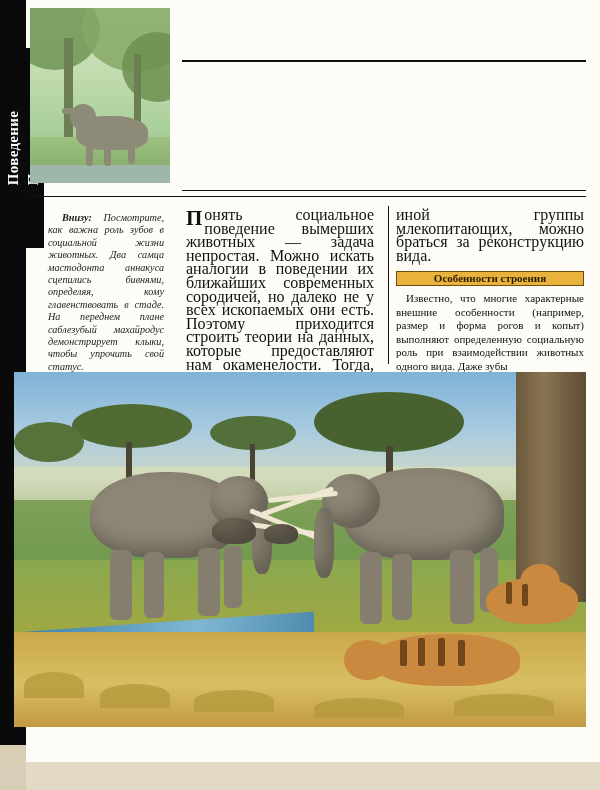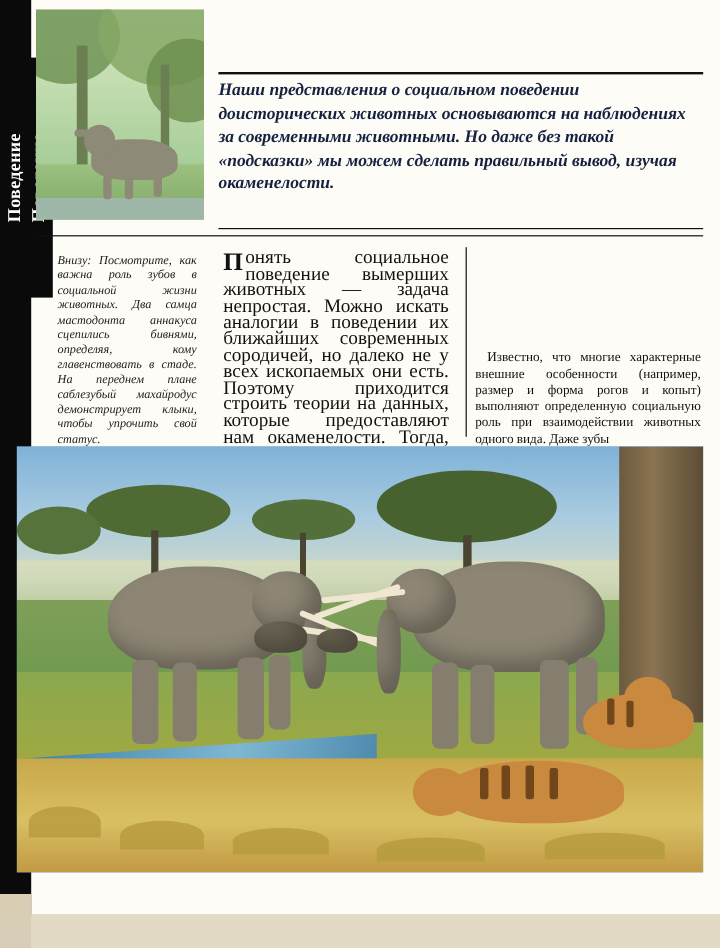--- a/index.html
+++ b/index.html
@@ -154,21 +154,21 @@
     left: 48px;
     top: 212px;
     width: 116px;
     font-family: "Liberation Serif", serif;
     font-style: italic;
     font-size: 10.2px;
     line-height: 12.4px;
     color: #1b1b1b;
     text-align: justify;
   }
-  .caption b { font-weight: normal; }
+  .caption b { font-weight: bold; margin-left: 14px; }
 
   
   .col {
     position: absolute;
     top: 208px;
     width: 188px;
     font-family: "Liberation Serif", serif;
     font-size: 16px;
     line-height: 13.6px;
     color: #111;
@@ -359,32 +359,33 @@
     <div class="ta-animal" style="left:46px; top:108px; width:72px; height:34px;"></div>
     <div class="ta-animal" style="left:40px; top:96px; width:26px; height:26px; border-radius:50%;"></div>
     <div class="ta-animal" style="left:32px; top:100px; width:16px; height:6px; border-radius:4px;"></div>
     <div class="ta-animal" style="left:56px; top:138px; width:7px; height:20px; border-radius:3px;"></div>
     <div class="ta-animal" style="left:74px; top:138px; width:7px; height:20px; border-radius:3px;"></div>
     <div class="ta-animal" style="left:98px; top:138px; width:7px; height:18px; border-radius:3px;"></div>
   </div>
 
   <div class="title-rule"></div>
 
-  <div class="intro">Наши представления о социальном поведении доисторических животных основываются на наблюдениях за современными животными. Но даже без такой «подсказки» мы можем сделать правильный вывод, изучая окаменелости.</div>
 
   <div class="rule-top"></div>
   <div class="rule-body"></div>
 
   <div class="caption">
     <b>Внизу:</b><span> Посмотрите, как важна роль зубов в социальной жизни животных. Два самца мастодонта аннакуса сцепились бивнями, определяя, кому главенствовать в стаде. На переднем плане саблезубый махайродус демонстрирует клыки, чтобы упрочить свой статус.</span>
   </div>
 
   <div class="vline"></div>
   <div class="col col-1 dropcap">Понять социальное поведение вымерших животных — задача непростая. Можно искать аналогии в поведении их ближайших современных сородичей, но далеко не у всех ископаемых они есть. Поэтому приходится строить теории на данных, которые предоставляют нам окаменелости. Тогда, определяя отправную точку и принимая во внимание общие черты поведения той или</div>
-
+  <div class="col col-2">иной группы млекопитающих, можно браться за реконструкцию вида.</div>
+
+  <div class="subhead">Особенности строения</div>
   <div class="col-2b">Известно, что многие характерные внешние особенности (например, размер и форма рогов и копыт) выполняют определенную социальную роль при взаимодействии животных одного вида. Даже зубы</div>
 
   <div class="main-art">
     <div class="sky"></div>
     <div class="haze"></div>
 
     <div class="tree" style="left:58px; top:32px; width:120px; height:44px; background:#4f6b33;"></div>
     <div class="trunk" style="left:112px; top:70px; width:6px; height:72px;"></div>
     <div class="tree" style="left:196px; top:44px; width:86px; height:34px; background:#53703a;"></div>
     <div class="trunk" style="left:236px; top:72px; width:5px; height:64px;"></div>

